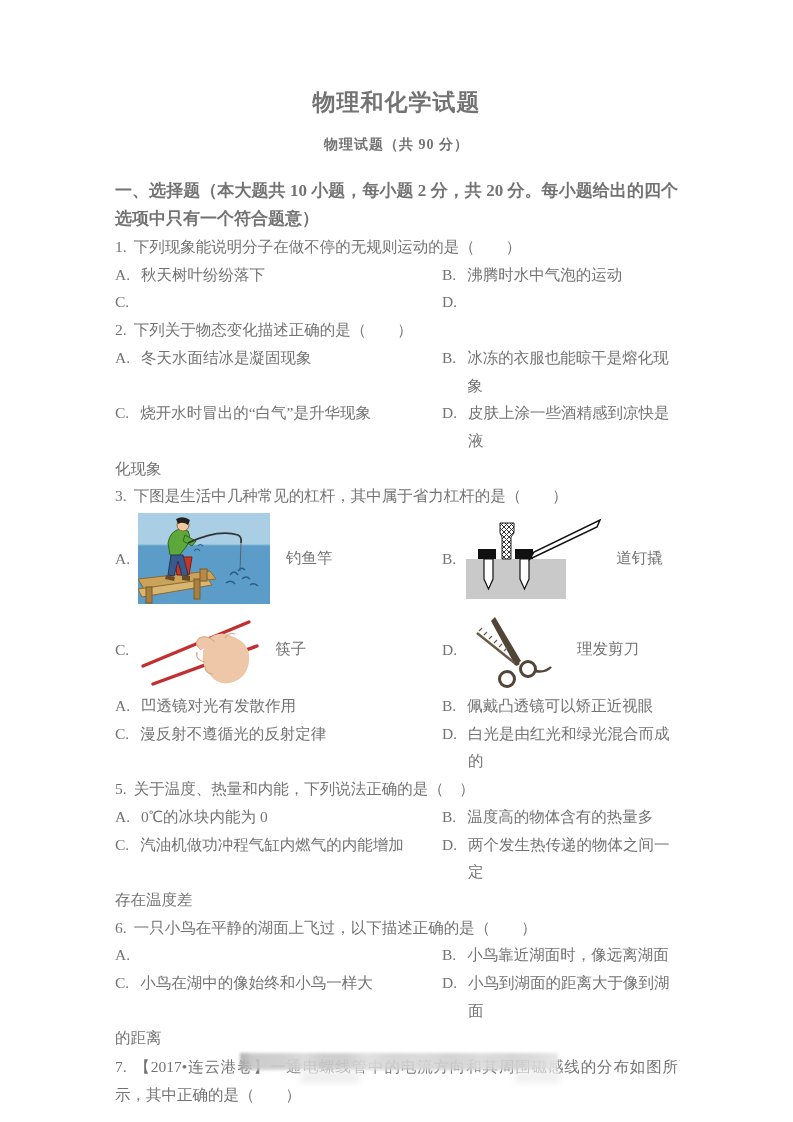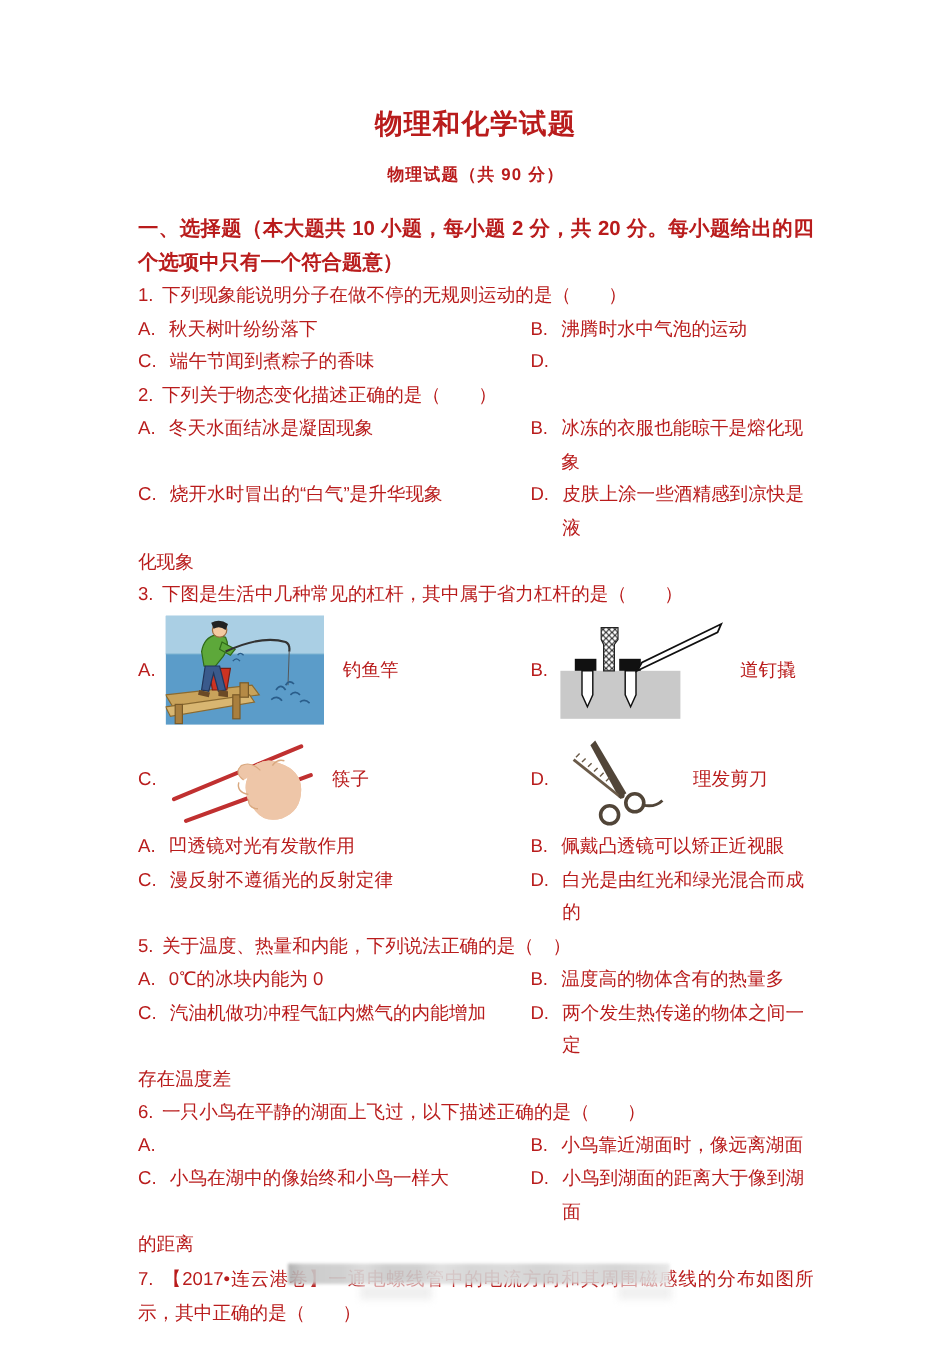--- a/index.html
+++ b/index.html
@@ -2,22 +2,22 @@
 <html><head>
 <meta charset="utf-8">
 <style>
   * { margin: 0; padding: 0; box-sizing: border-box; }
   html, body { background: #ffffff; }
   .page {
     position: relative;
     width: 732px;
     height: 1122px;
     background: #ffffff;
-    font-family: Liberation Sans, sans-serif;
-    color: #b91c1c;
+    font-family: Liberation Serif, serif;
+    color: #737373;
     overflow: hidden;
   }
   .content {
     position: absolute;
     left: 115px;
     top: 0;
     width: 563px;
   }
   .doc-title {
     margin-top: 88px;
@@ -110,21 +110,20 @@
         <div class="line opt">
             <span class="ok">A.</span>
             <span>秋天树叶纷纷落下</span>
           </div>
         <div class="line opt">
             <span class="ok">B.</span>
             <span>沸腾时水中气泡的运动</span>
           </div>
         <div class="line opt">
             <span class="ok">C.</span>
-            <span>端午节闻到煮粽子的香味</span>
           </div>
         <div class="line opt">
             <span class="ok">D.</span>
           </div>
       </div>
     </div>
 
     <div>
       <div class="line stem"><span class="qnum">2.</span><span>下列关于物态变化描述正确的是（　　）</span></div>
       <div class="opts">

